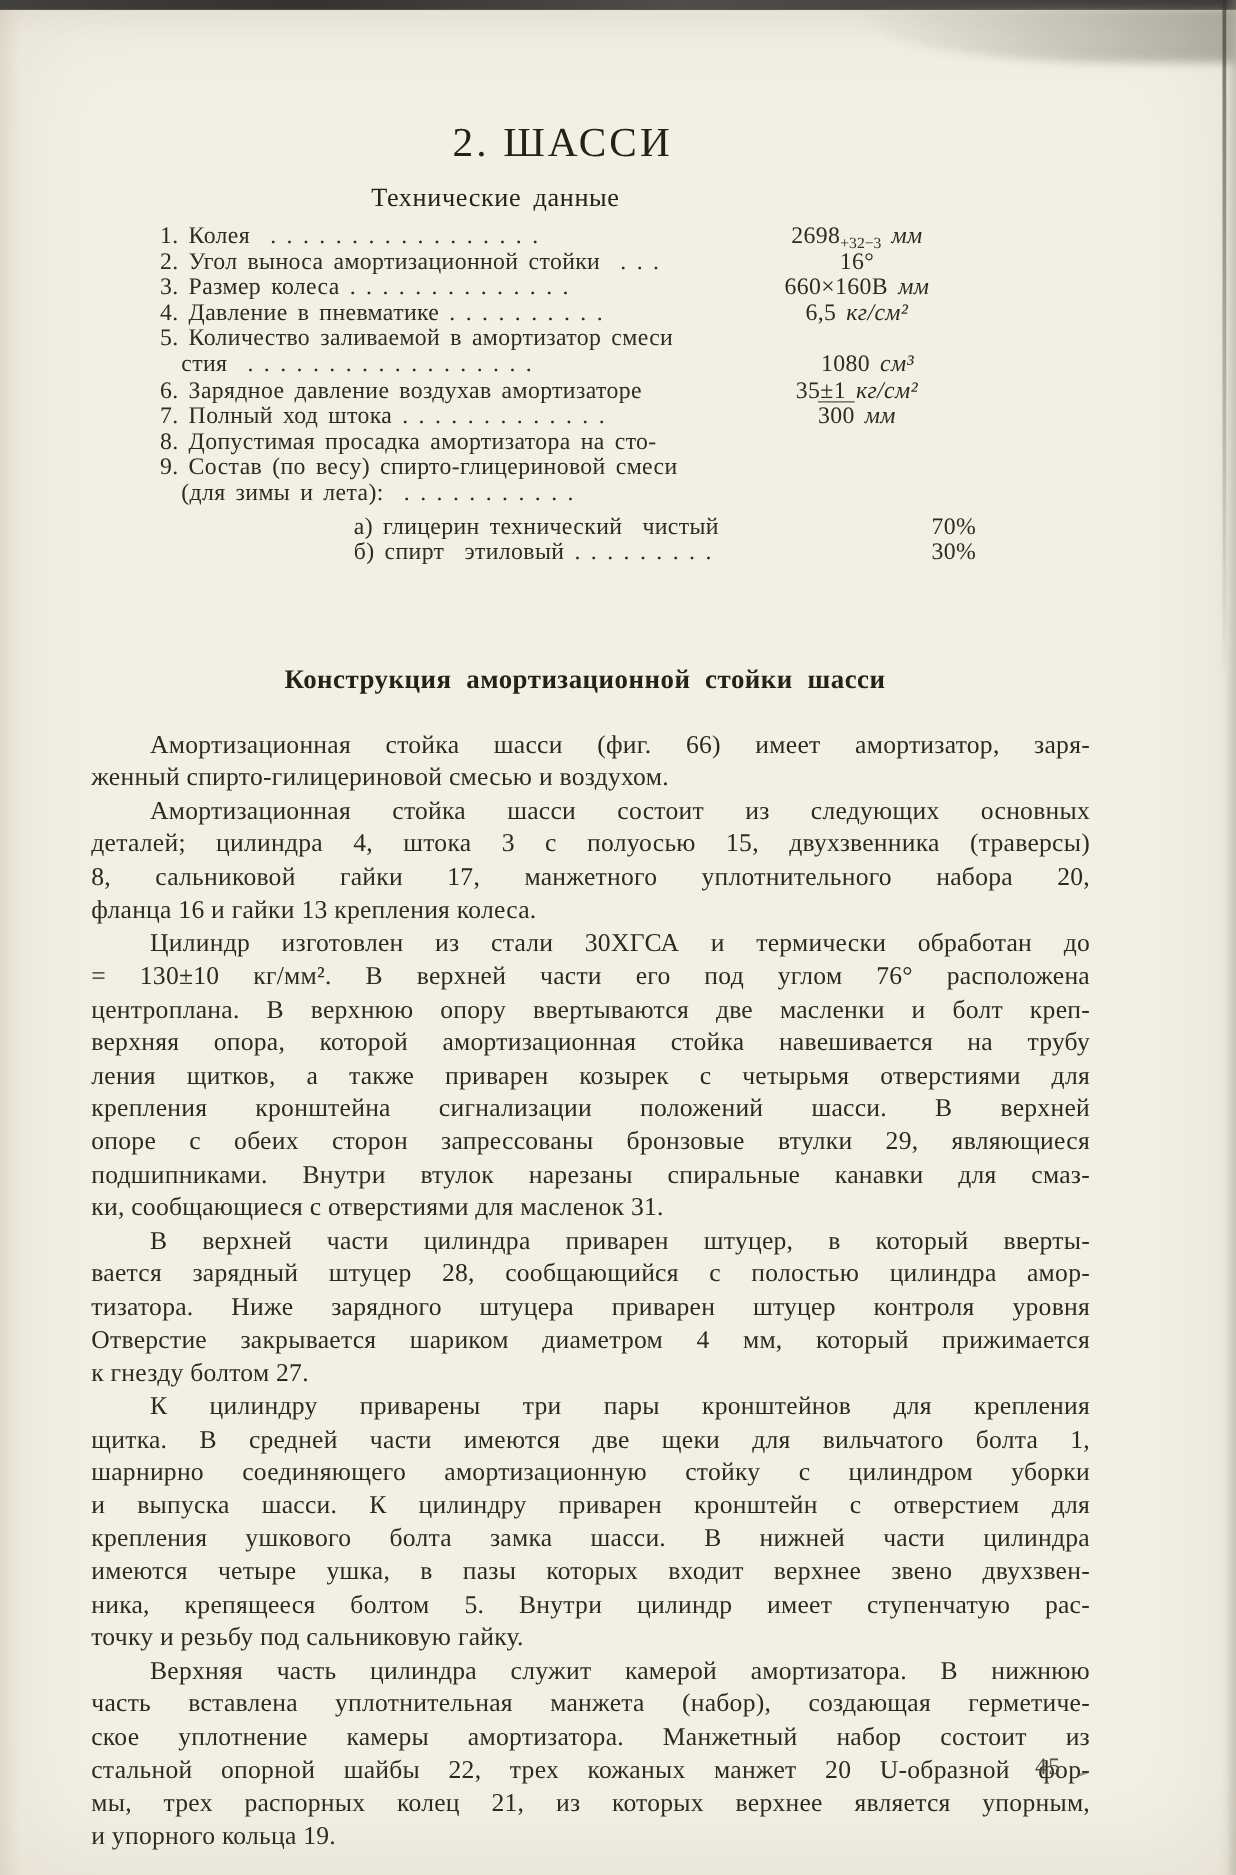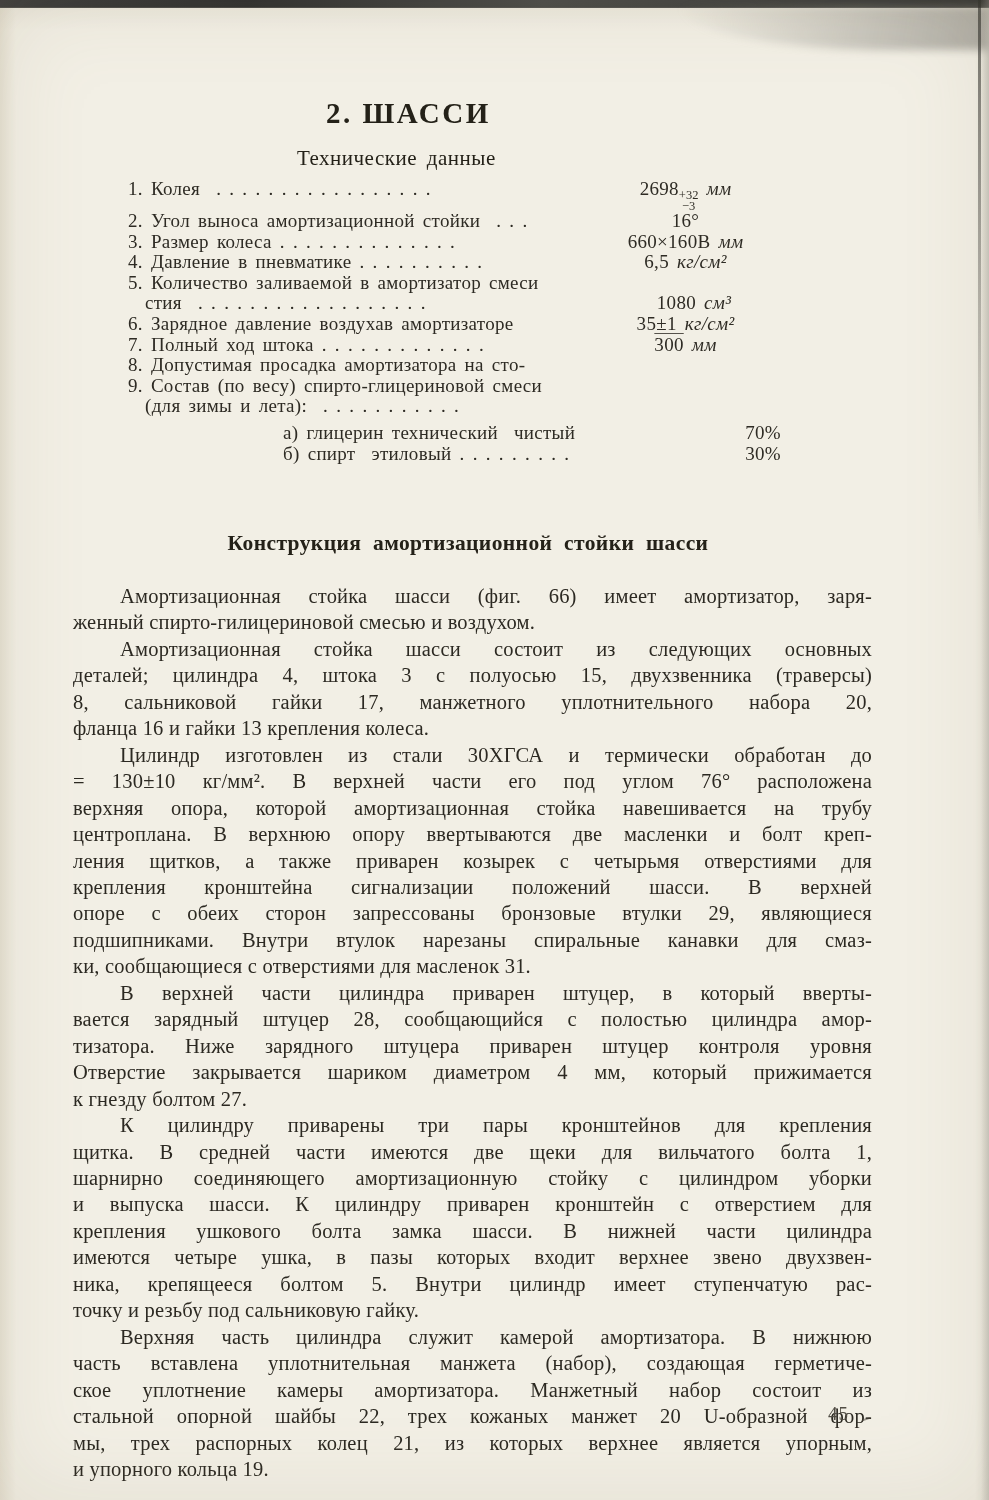--- a/index.html
+++ b/index.html
@@ -34,40 +34,40 @@
   .edge-line{
     position:absolute;top:0;right:8px;width:3px;height:540px;
     background:linear-gradient(180deg, rgba(45,45,42,.65) 0%, rgba(45,45,42,.30) 55%, rgba(45,45,42,0) 100%);
     filter:blur(.5px);
   }
   .right-strip{
     position:absolute;top:0;right:0;width:8px;height:100%;
     background:linear-gradient(90deg, rgba(170,168,160,0), rgba(162,160,152,.35));
   }
   .title{
-    position:absolute;left:326px;top:97px;
-    font-size:29px;font-weight:bold;letter-spacing:2.5px;color:#242118;
+    position:absolute;left:362px;top:97px;
+    font-size:33px;font-weight:normal;letter-spacing:2.5px;color:#242118;
   }
   .subtitle{
     position:absolute;left:297px;top:146px;
     font-size:21px;font-weight:normal;letter-spacing:.5px;word-spacing:4px;color:#242118;
   }
   .tech{
     position:absolute;left:128px;top:179px;width:668px;
     font-size:19px;letter-spacing:.3px;word-spacing:3px;color:#2e2b24;
   }
   .trow{display:flex;align-items:baseline;line-height:20.6px;min-height:20.6px;}
   .trow.gap-top{margin-top:6px;}
   .tlabel{flex:0 0 447px;white-space:pre-wrap;}
   .ind1{padding-left:17px;}
   .ind2{padding-left:155px;}
   .tvalue{flex:1;text-align:center;white-space:nowrap;}
   .unit{font-style:italic;}
   .ovl{text-decoration:overline;text-decoration-color:rgba(46,43,36,.8);}
-  .vstack{display:inline-flex;flex-direction:column;vertical-align:-4px;font-size:12.5px;line-height:10.5px;letter-spacing:0;}
+  .vstack{display:inline-flex;flex-direction:row;vertical-align:-4px;font-size:12.5px;line-height:10.5px;letter-spacing:0;}
   .section-heading{
     position:absolute;left:73px;top:531px;width:790px;text-align:center;
     font-size:21.5px;font-weight:bold;letter-spacing:.4px;word-spacing:6px;color:#242118;
   }
   .bodytext{
     position:absolute;left:73px;top:583px;width:799px;
     font-size:20.5px;letter-spacing:.2px;
   }
   .tline{
     line-height:26.45px;
@@ -164,22 +164,22 @@
       </div>
     <div class="para">
         <div class="tline pfirst">Амортизационная стойка шасси состоит из следующих основных</div>
         <div class="tline">деталей; цилиндра 4, штока 3 с полуосью 15, двухзвенника (траверсы)</div>
         <div class="tline">8, сальниковой гайки 17, манжетного уплотнительного набора 20,</div>
         <div class="tline plast">фланца 16 и гайки 13 крепления колеса.</div>
       </div>
     <div class="para">
         <div class="tline pfirst">Цилиндр изготовлен из стали 30ХГСА и термически обработан до</div>
         <div class="tline">= 130±10 кг/мм². В верхней части его под углом 76° расположена</div>
+        <div class="tline">центроплана. В верхнюю опору ввертываются две масленки и болт креп-</div>
         <div class="tline">верхняя опора, которой амортизационная стойка навешивается на трубу</div>
-        <div class="tline">центроплана. В верхнюю опору ввертываются две масленки и болт креп-</div>
         <div class="tline">ления щитков, а также приварен козырек с четырьмя отверстиями для</div>
         <div class="tline">крепления кронштейна сигнализации положений шасси. В верхней</div>
         <div class="tline">опоре с обеих сторон запрессованы бронзовые втулки 29, являющиеся</div>
         <div class="tline">подшипниками. Внутри втулок нарезаны спиральные канавки для смаз-</div>
         <div class="tline plast">ки, сообщающиеся с отверстиями для масленок 31.</div>
       </div>
     <div class="para">
         <div class="tline pfirst">В верхней части цилиндра приварен штуцер, в который вверты-</div>
         <div class="tline">вается зарядный штуцер 28, сообщающийся с полостью цилиндра амор-</div>
         <div class="tline">тизатора. Ниже зарядного штуцера приварен штуцер контроля уровня</div>

